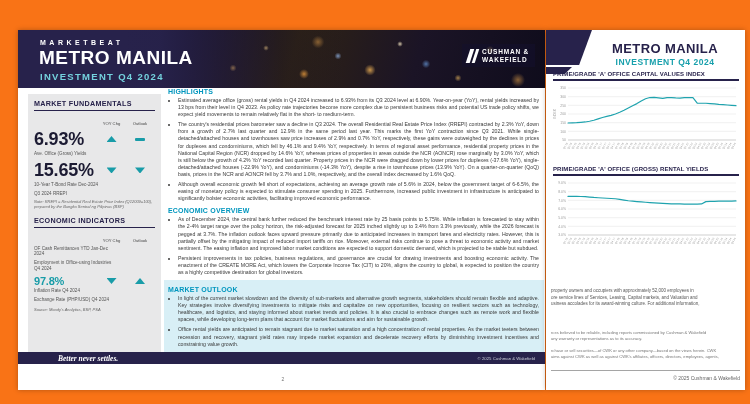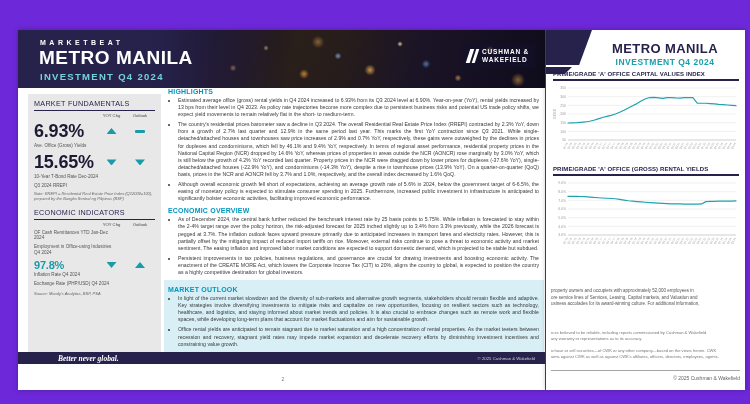--- a/index.html
+++ b/index.html
@@ -1,16 +1,16 @@
 <!DOCTYPE html>
 <html><head>
 <meta charset="utf-8">
 <style>
   html,body{margin:0;padding:0;background:#c8c9cb;}
-  .canvas{position:relative;width:750px;height:404px;background:#6d28d9;overflow:hidden;
+  .canvas{position:relative;width:750px;height:404px;background:#f97316;overflow:hidden;
           font-family:"Liberation Sans",sans-serif;-webkit-font-smoothing:antialiased;}
   
   .page1{position:absolute;left:18px;top:30px;width:527px;height:360px;background:#ffffff;
          box-shadow:0 0 5px rgba(0,0,0,.28);}
   .banner{position:absolute;left:0;top:0;width:527px;height:58px;overflow:hidden;
     background-image:
       linear-gradient(90deg,#27224B 0%,#27224B 20%,rgba(39,34,75,.97) 27%,rgba(35,29,68,.62) 38%,rgba(22,18,50,.25) 50%,rgba(12,10,34,0) 62%),
       radial-gradient(circle 5px at 215px 38px, rgba(255,196,92,.95), rgba(255,196,92,0) 70%),
       radial-gradient(circle 4px at 248px 18px, rgba(255,214,130,.85), rgba(255,214,130,0) 70%),
       radial-gradient(circle 7px at 286px 44px, rgba(255,170,60,.85), rgba(255,170,60,0) 70%),
@@ -27,22 +27,22 @@
   .btitle{position:absolute;left:21px;top:17px;color:#fff;font-size:19px;font-weight:bold;letter-spacing:.5px;}
   .bsub{position:absolute;left:22px;top:41px;color:#74D2DE;font-size:9.5px;font-weight:bold;letter-spacing:1.3px;}
   .cwlogo{position:absolute;right:10px;top:14px;display:flex;gap:5px;align-items:center;
           background:rgba(20,16,45,.55);padding:4px 6px;}
   .cwbars{display:flex;gap:2px;transform:skewX(-18deg);}
   .cwbars i{width:3.5px;height:14px;background:#fff;display:block;}
   .cwname{color:#fff;font-size:6.5px;font-weight:bold;letter-spacing:.8px;line-height:7.5px;}
   
   .sidebar{position:absolute;left:10px;top:64px;width:133px;height:258px;background:#E8E8E9;
            padding:5px 6px;box-sizing:border-box;}
-  .shead{font-size:7.2px;font-weight:normal;color:#27224B;letter-spacing:.3px;
-         border-bottom:1.5px solid #27224B;padding-bottom:2px;margin-bottom:3px;}
+  .shead{font-size:7.2px;font-weight:bold;color:#27224B;letter-spacing:.3px;
+         border-bottom:1.5px solid #27224B;padding-bottom:2px;margin-bottom:11px;}
   .colhdr{display:grid;grid-template-columns:1fr 27px 30px;margin-bottom:2px;}
   .colhdr span{font-size:4.2px;color:#444;text-align:center;line-height:4.6px;}
   .srow{display:grid;grid-template-columns:1fr 27px 30px;align-items:center;}
   .sval{font-size:18px;font-weight:bold;color:#1c1b33;letter-spacing:-.2px;}
   .ind .sval{color:#189CA8;font-size:11px;}
   .slabel{font-size:4.6px;color:#555;line-height:5.3px;margin:1px 0 4px;width:84px;}
   .acell{display:flex;justify-content:center;}
   .ar{width:10px;height:6px;background:#189CA8;clip-path:polygon(50% 0,100% 100%,0 100%);}
   .ar.down{clip-path:polygon(0 0,100% 0,50% 100%);}
   .ar.flat{height:3px;clip-path:none;border-radius:1px;}
@@ -181,21 +181,21 @@
         <div class="sec highlight">
           <div class="sec-h">MARKET OUTLOOK</div>
           <ul>
             <li>In light of the current market slowdown and the diversity of sub-markets and alternative growth segments, stakeholders should remain flexible and adaptive. Key strategies involve diversifying investments to mitigate risks and capitalize on new opportunities, focusing on resilient sectors such as technology, healthcare, and logistics, and staying informed about market trends and policies. It is also crucial to embrace changes such as remote work and flexible spaces, while developing long-term plans that account for market fluctuations and aim for sustainable growth.</li>
             <li>Office rental yields are anticipated to remain stagnant due to market saturation and a high concentration of rental properties. As the market teeters between recession and recovery, stagnant yield rates may impede market expansion and decelerate recovery efforts by diminishing investment incentives and constraining value growth.</li>
           </ul>
         </div>
       </div>
 
     <div class="bnbar">
-      <span class="tagline">Better never global.</span>
+      <span class="tagline">Better never settles.</span>
       <span class="bncopy">© 2025 Cushman &amp; Wakefield</span>
     </div>
     <div class="pagenum">2</div>
   </div>
 
   <div class="page2">
     <div class="ribbon"></div>
     <div class="ribbon2"></div>
     <div class="p2head">
       <div class="p2title">METRO MANILA</div>

